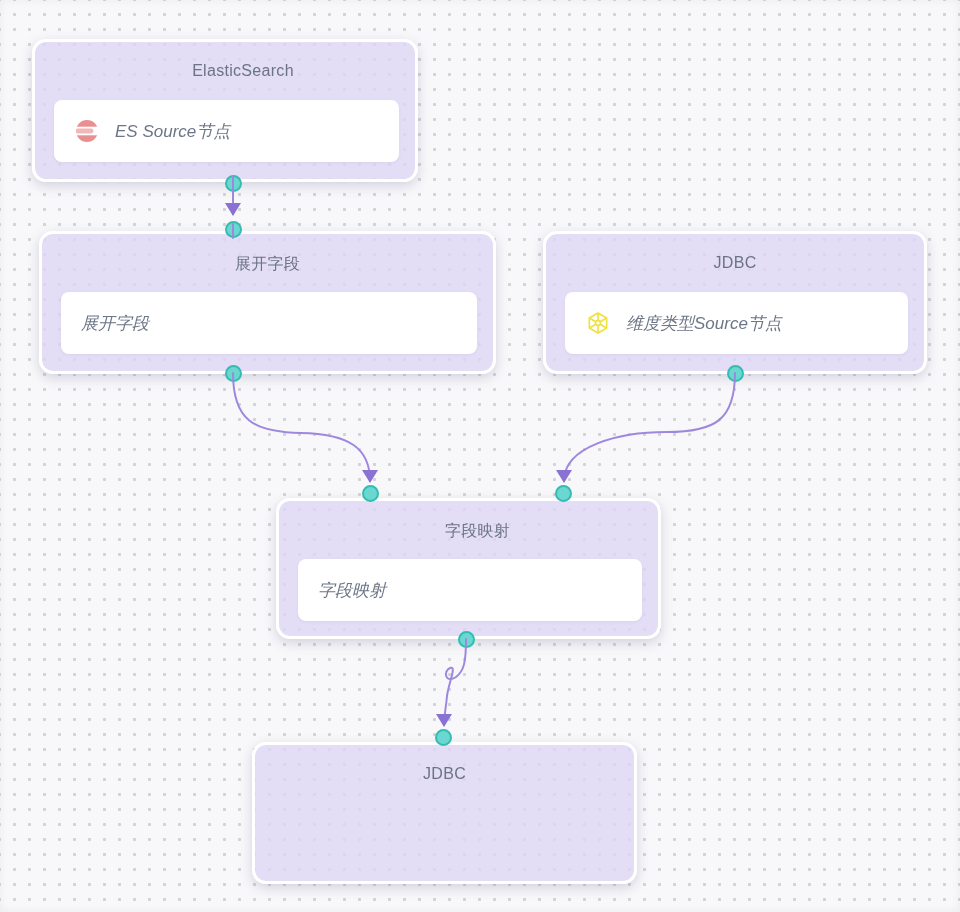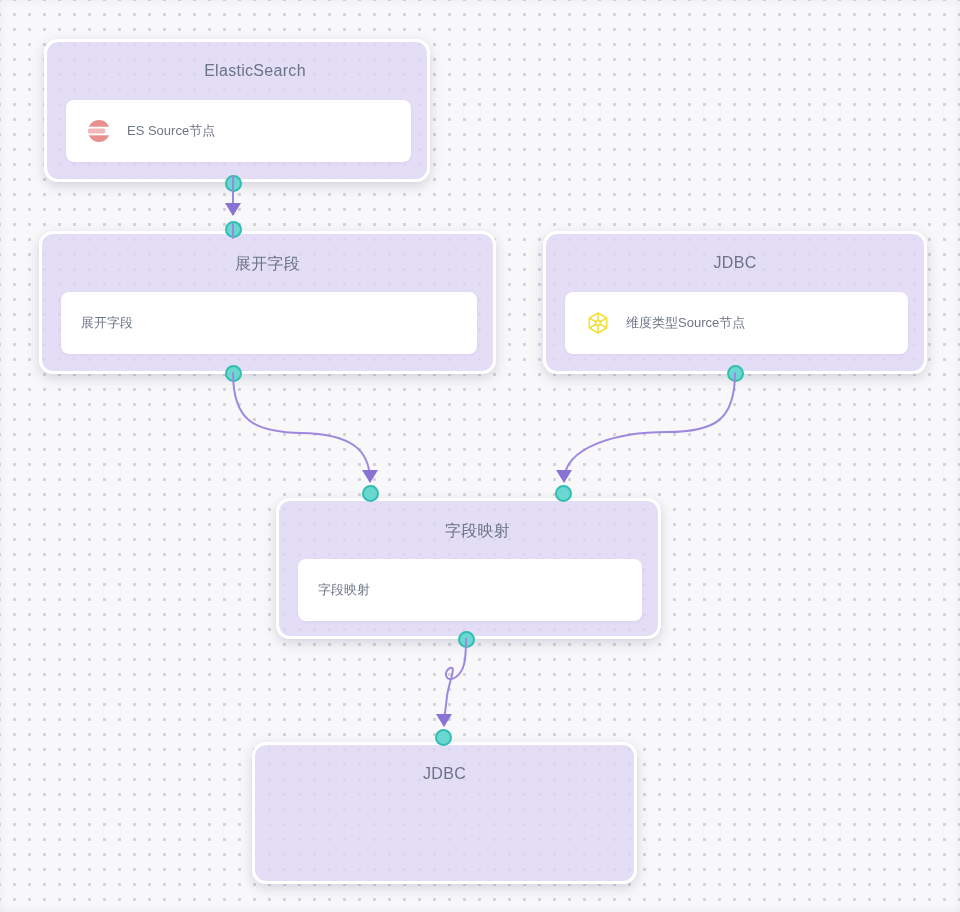--- a/index.html
+++ b/index.html
@@ -31,42 +31,42 @@
   }
   .node-card{
     position:absolute;left:19px;right:16px;top:58px;height:62px;
     background:var(--card-bg,#ffffff);
     border-radius:8px;
     display:flex;align-items:center;
     padding:0 20px;box-sizing:border-box;
     box-shadow:0 1px 3px rgba(130,120,180,0.10);
   }
   .node-icon{display:inline-flex;width:26px;height:26px;margin-right:15px;flex:0 0 auto;}
-  .node-label{font-size:13px;color:var(--label-text,#6d7686);white-space:nowrap;}
+  .node-label{font-size:17px;color:var(--label-text,#6d7686);white-space:nowrap;font-style:italic;}
   .port{
     position:absolute;width:17px;height:17px;border-radius:50%;
     background:var(--port-fill,#6ad8d0);
     border:2px solid var(--port-border,#33bdb2);
     box-sizing:border-box;
     z-index:3;
   }
   .edge-layer{
     position:absolute;left:0;top:0;width:960px;height:912px;
     z-index:4;pointer-events:none;
   }
   .edge-layer path.edge{
     stroke:var(--edge,#9e88de);stroke-width:2;fill:none;stroke-linecap:round;
   }
 </style>
 </head>
 <body>
 
 <div class="canvas">
 
-  <div class="node" id="node-0" style="left: 44px; top: 39px; width: 386px; height: 143px; padding-left: 36px;">
+  <div class="node" id="node-0" style="left: 32px; top: 39px; width: 386px; height: 143px; padding-left: 36px;">
     <div class="node-title">ElasticSearch</div>
     <div class="node-card">
       <span class="node-icon">
         <svg width="26" height="26" viewBox="0 0 26 26">
           <defs>
               <clipPath id="esclip">
                 <circle cx="13" cy="13" r="11"></circle>
               </clipPath>
             </defs>
           <g clip-path="url(#esclip)">

